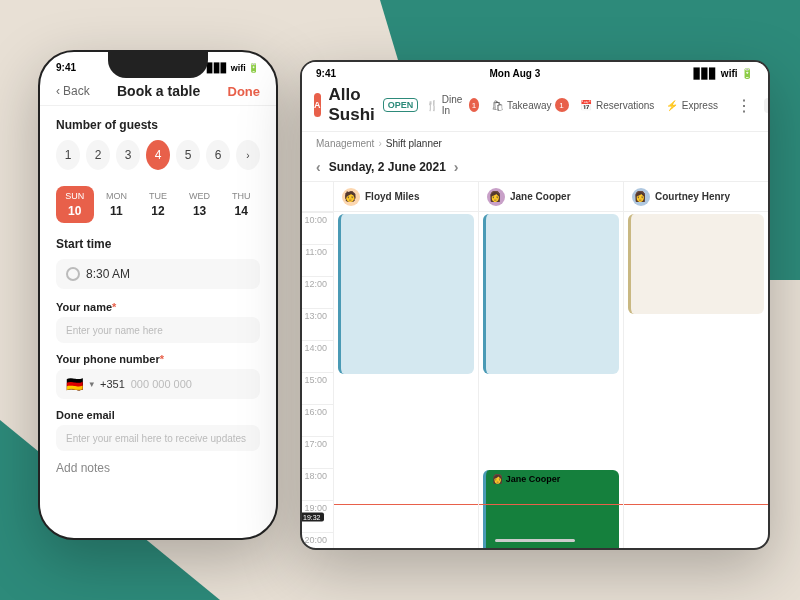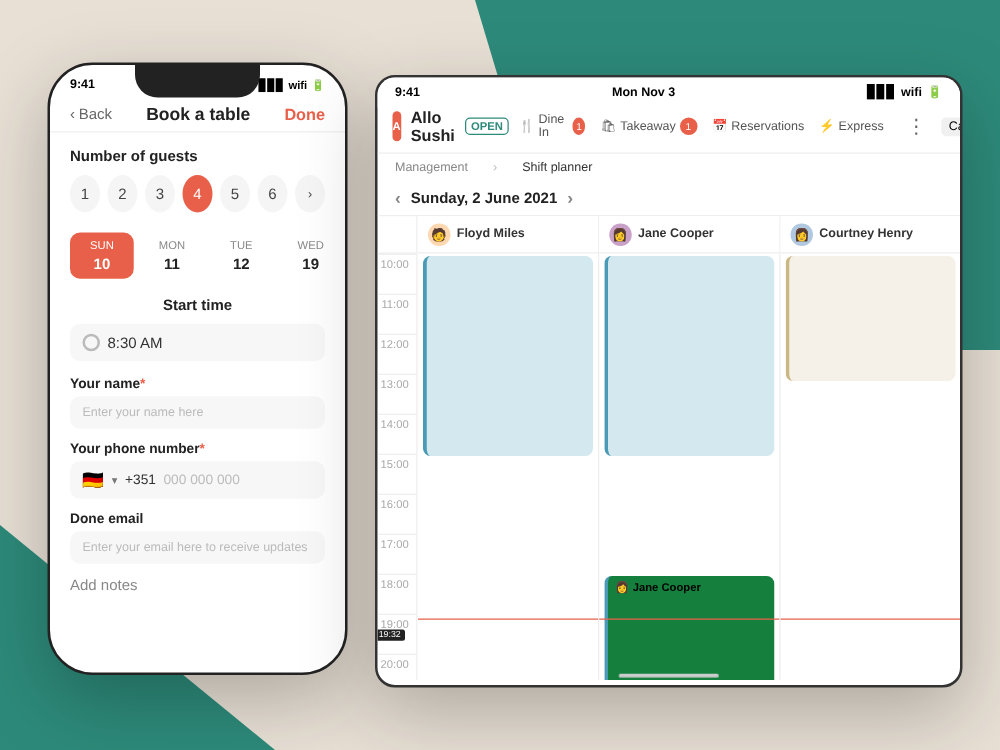--- a/index.html
+++ b/index.html
@@ -165,21 +165,21 @@
 
     .date-row {
       display: flex;
       gap: 4px;
       margin-bottom: 14px;
     }
 
     .date-item {
       flex: 1;
       text-align: center;
-      padding: 5px 16px;
+      padding: 5px 2px;
       border-radius: 8px;
       font-size: 10px;
     }
 
     .date-item .day-name {
       color: #888;
       font-size: 9px;
       margin-bottom: 3px;
     }
 
@@ -193,21 +193,20 @@
       background: #e8604a;
     }
 
     .date-item.active .day-name,
     .date-item.active .day-num {
       color: #fff;
     }
 
     .time-section {
       margin-bottom: 12px;
-      text-align: center;
     }
 
     .time-input {
       display: flex;
       align-items: center;
       gap: 6px;
       background: #f7f7f7;
       border-radius: 8px;
       padding: 8px 10px;
       font-size: 12px;
@@ -310,21 +309,21 @@
       border-radius: 6px;
       display: flex;
       align-items: center;
       justify-content: center;
       color: #fff;
       font-size: 9px;
       font-weight: 700;
     }
 
     .app-name {
-      font-size: 13px;
+      font-size: 17px;
       font-weight: 700;
       color: #222;
     }
 
     .open-badge {
       font-size: 9px;
       color: #2d8a7a;
       font-weight: 600;
       border: 1px solid #2d8a7a;
       border-radius: 4px;
@@ -363,21 +362,21 @@
       color: #666;
       margin-left: 6px;
     }
 
     .tablet-breadcrumb {
       display: flex;
       align-items: center;
       padding: 6px 14px;
       font-size: 10px;
       color: #888;
-      gap: 20px;
+      gap: 4px;
     }
 
     .breadcrumb-arrow {
       color: #bbb;
     }
 
     .breadcrumb-current {
       color: #333;
       font-weight: 500;
     }
@@ -569,21 +568,21 @@
       <div class="date-item">
         <div class="day-name">MON</div>
         <div class="day-num">11</div>
       </div>
       <div class="date-item">
         <div class="day-name">TUE</div>
         <div class="day-num">12</div>
       </div>
       <div class="date-item">
         <div class="day-name">WED</div>
-        <div class="day-num">19</div>
+        <div class="day-num">13</div>
       </div>
       <div class="date-item">
         <div class="day-name">THU</div>
         <div class="day-num">14</div>
       </div>
     </div>
 
     <div class="time-section">
       <div class="section-label">Start time</div>
       <div class="time-input">
@@ -621,21 +620,21 @@
     </div>
 
     <div class="section-label" style="margin-top:8px;color:#888;font-weight:400;font-size:12px;">Add notes</div>
   </div>
 </div>
 
 <div class="tablet-mockup">
 
   <div class="tablet-status-bar">
     <span>9:41</span>
-    <span>Mon Nov 3</span>
+    <span>Mon Aug 3</span>
     <div style="display:flex;gap:4px;align-items:center;">
       <span>▊▊▊</span>
       <span>wifi</span>
       <span>🔋</span>
     </div>
   </div>
 
   <div class="tablet-app-bar">
     <div class="app-logo">A</div>
     <span class="app-name">Allo Sushi</span>

